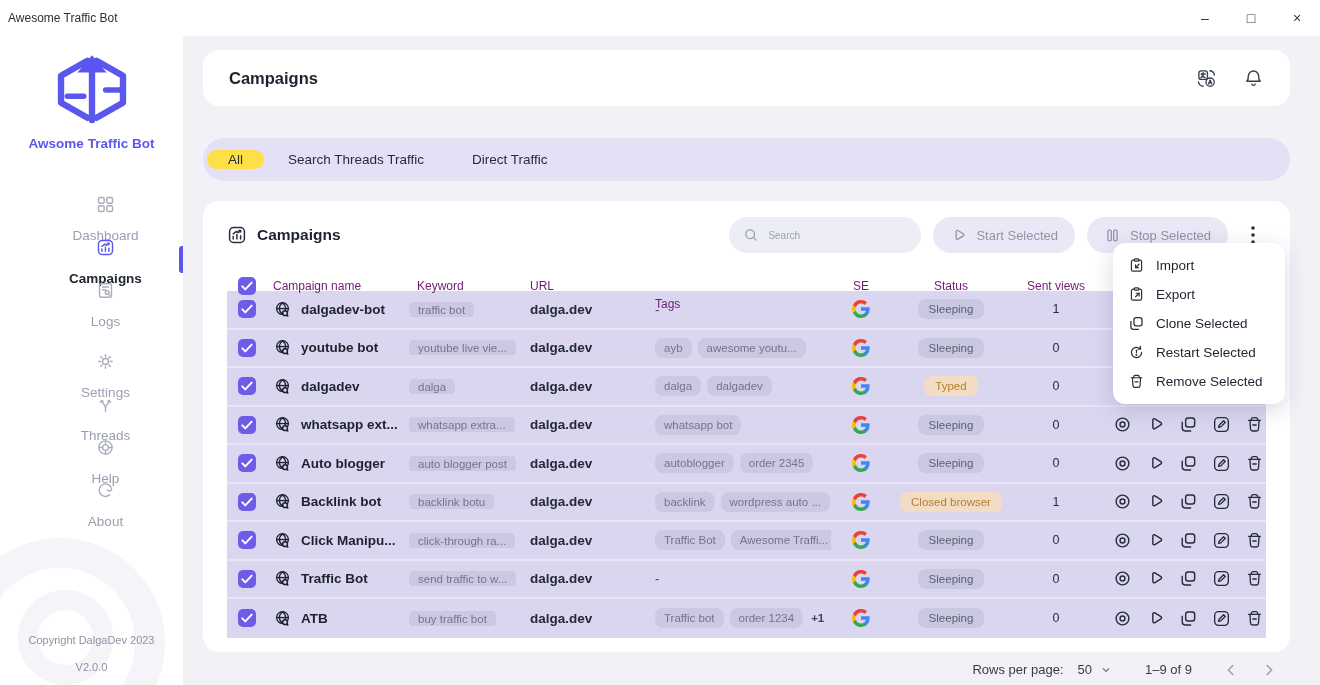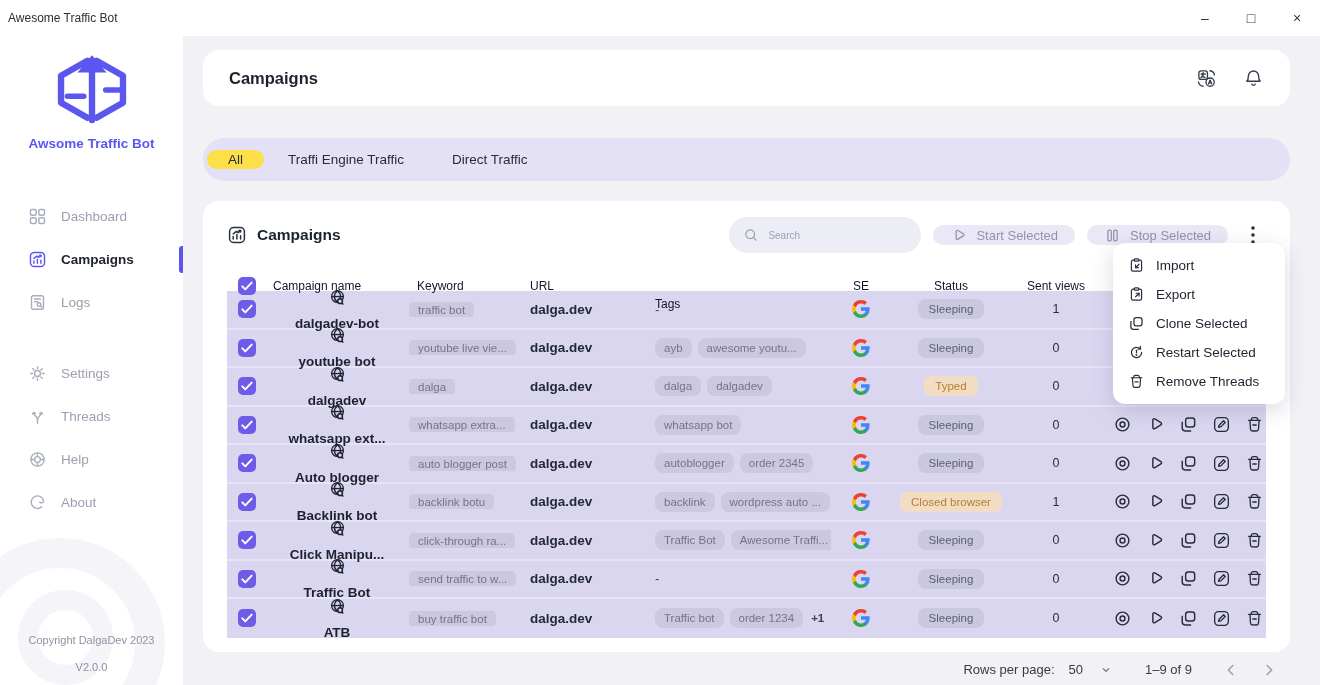--- a/index.html
+++ b/index.html
@@ -10,21 +10,21 @@
   .titlebar { height:36px; background:#fff; display:flex; align-items:center; padding-left:8px; font-size:12px; color:#2b3038; }
   .tb-controls { margin-left:auto; display:flex; }
   .tb-btn { width:46px; height:28px; display:flex; align-items:center; justify-content:center; font-size:14px; color:#33373f; cursor:pointer; }
 
   
   .app { display:flex; height:657px; }
   .sidebar { width:183px; background:#fff; position:relative; flex-shrink:0; overflow:hidden; }
   .logo-wrap { display:flex; justify-content:center; margin-top:16px; }
   .brand { color:#5b57ee; font-weight:bold; font-size:13.5px; text-align:center; margin-top:10px; }
   .nav { margin-top:44px; }
-  .nav-item { display:flex; align-items:center; gap:14px; height:43px; padding-left:28px; position:relative; color:#9aa0b0; font-size:13.5px; cursor:pointer; }
+  .nav-item { display:flex; align-items:center; gap:14px; height:43px; padding-left:28px; position:relative; color:#9aa0b0; font-size:13.5px; cursor:pointer;flex-direction:column; }
   .nav-icon { width:19px; height:19px; color:#a8adbc; flex-shrink:0; }
   .nav-icon svg, .mi-icon svg, .act svg, .g-icon svg, .hicon svg, .bicon svg, .ct-icon svg, .se-icon svg, .checkbox svg, .sicon svg, .pchev svg, .ppchev svg, .dots-btn svg { width:100%; height:100%; display:block; }
   .nav-item.active { color:#20262f; font-weight:bold; }
   .nav-item.active .nav-icon { color:#5b57ee; }
   .nav-item.active::after { content:""; position:absolute; right:0; top:8px; height:27px; width:4px; background:#5b57ee; border-radius:3px 0 0 3px; }
   .nav-item.gap { margin-top:28px; }
   .wm1 { position:absolute; left:-45px; bottom:-55px; width:210px; height:210px; border-radius:50%; border:30px solid #f5f4f9; }
   .wm2 { position:absolute; left:18px; bottom:8px; width:95px; height:95px; border-radius:50%; border:20px solid #f5f4f9; }
   .side-foot { position:absolute; bottom:20px; left:0; right:0; text-align:center; color:#8d93a3; font-size:11px; }
   .side-foot .ver { margin-top:15px; }
@@ -45,53 +45,53 @@
   
   .table-card { margin-top:20px; background:#fff; border-radius:16px; padding:14px 24px 14px; }
   .card-toolbar { display:flex; align-items:center; height:40px; }
   .card-title { display:flex; gap:10px; align-items:center; font-size:15.5px; font-weight:bold; color:#1c222e; }
   .ct-icon { width:20px; height:20px; color:#2a313d; }
   .toolbar-right { margin-left:auto; display:flex; align-items:center; gap:12px; }
   .search-box { width:192px; height:36px; background:#ededf6; border-radius:18px; display:flex; align-items:center; padding:0 14px; gap:9px; color:#9ba1b2; }
   .sicon { width:16px; height:16px; flex-shrink:0; }
   .search-box input { border:none; background:transparent; outline:none; font-size:10px; color:#333; width:100%; font-family:inherit; }
   .search-box input::placeholder { color:#9ba1b2; }
-  .pill-btn { height:20px; border-radius:18px; background:#eae8f6; color:#8f94a6; display:flex; align-items:center; gap:9px; padding:0 17px; font-size:13px; border:none; cursor:pointer; font-family:inherit; white-space:nowrap; }
+  .pill-btn { height:36px; border-radius:18px; background:#eae8f6; color:#8f94a6; display:flex; align-items:center; gap:9px; padding:0 17px; font-size:13px; border:none; cursor:pointer; font-family:inherit; white-space:nowrap; }
   .bicon { width:17px; height:17px; }
   .dots-btn { width:26px; height:26px; color:#2a313d; cursor:pointer; }
 
   
   .thead, .trow { display:grid; grid-template-columns:40px 134px 126px 124px 180px 60px 120px 90px 1fr; align-items:center; }
-  .thead { height:30px; font-size:12px; color:#0f172a; margin-top:6px; }
+  .thead { height:30px; font-size:12px; color:#701a75; margin-top:6px; }
   .hc0 { padding-left:6px; } .hc1 { padding-left:16px; } .hc2 { padding-left:3px; } .hc3 { padding-left:4px;margin-top:36px; }
   .hc4, .hc5, .hc6 { text-align:center; }
   .trow { height:38.5px; background:#dbd6f0; border-bottom:2px solid #e8e4f7; font-size:13px; }
   .trow:last-child { border-bottom:none; }
   .cb { display:flex; justify-content:center; }
   .checkbox { width:18px; height:18px; background:#6e5be8; border-radius:5px; display:flex; align-items:center; justify-content:center; cursor:pointer; }
-  .cell-name { display:flex; align-items:center; gap:9px; font-weight:bold; color:#1c232f; padding-left:6px; font-size:13.5px; overflow:hidden; white-space:nowrap;flex-direction:column; }
+  .cell-name { display:flex; align-items:center; gap:9px; font-weight:bold; color:#1c232f; padding-left:6px; font-size:13.5px; overflow:hidden; white-space:nowrap; }
   .g-icon { width:19px; height:19px; color:#1c232f; flex-shrink:0; }
   .chip { background:rgba(130,132,158,0.16); color:#70768a; font-size:11.5px; padding:4px 9px; border-radius:8px; white-space:nowrap; }
   .cell-kw { padding-left:8px; overflow:hidden; white-space:nowrap; }
   .cell-url { font-weight:bold; color:#232a38; font-size:13.5px; padding-left:3px; }
   .cell-tags { display:flex; gap:6px; align-items:center; padding-left:4px; overflow:hidden; white-space:nowrap; }
   .tag-dash { color:#3c4454; font-size:13px; }
   .tag-extra { font-size:11.5px; font-weight:bold; color:#3c4456; margin-left:2px; }
   .cell-se { display:flex; justify-content:center; }
   .se-icon { width:18px; height:18px; }
   .cell-status { display:flex; justify-content:center; }
   .status-chip { background:rgba(130,132,158,0.18); color:#5b6172; font-size:11.5px; padding:4px 11px; border-radius:8px; white-space:nowrap; }
   .status-chip.warn { background:#f2dcc3; color:#b5802f;border-radius:7px; }
   .cell-sent { text-align:center; color:#262d3b; font-size:12.5px; }
   .cell-actions { display:flex; justify-content:flex-end; gap:14px; padding-right:2px; color:#262d3b; }
   .act { width:19px; height:19px; cursor:pointer; }
 
   
   .pager { margin-top:9px; display:flex; align-items:center; justify-content:flex-end; color:#343b49; font-size:13px; padding-right:12px; }
-  .pp-val { display:flex; gap:16px; align-items:center; cursor:pointer; margin-left:14px; }
+  .pp-val { display:flex; gap:7px; align-items:center; cursor:pointer; margin-left:14px; }
   .ppchev { width:14px; height:14px; color:#6b7180; }
   .range { margin-left:32px; }
   .pchev { width:18px; height:18px; color:#9aa0ae; cursor:pointer; }
   .pchev.prev { margin-left:30px; } .pchev.next { margin-left:20px; }
 
   
   .ctx-menu { position:absolute; top:243px; left:1113px; width:172px; background:#fff; border-radius:12px; box-shadow:0 6px 22px rgba(50,50,90,0.18); padding:8px 0; z-index:20; }
   .menu-item { display:flex; align-items:center; gap:11px; padding:6px 15px; font-size:13.5px; color:#1d2430; cursor:pointer; }
   .mi-icon { width:17px; height:17px; color:#2a313d; flex-shrink:0; }
 </style>
@@ -243,21 +243,21 @@
                 <path d="M11 3.2a5.4 5.4 0 0 1 5.4 5.4c0 4 1.6 5.2 1.6 5.2H4s1.6-1.2 1.6-5.2A5.4 5.4 0 0 1 11 3.2z"></path>
                 <path d="M9.2 16.9a1.9 1.9 0 0 0 3.6 0"></path>
               </g>
             </svg>
           </span>
       </span>
     </div>
 
     <div class="tabbar">
         <div class="tab active">All</div>
-        <div class="tab">Traffi Engine Traffic</div>
+        <div class="tab">Search Threads Traffic</div>
         <div class="tab">Direct Traffic</div>
       </div>
 
     <div class="table-card">
       <div class="card-toolbar">
         <span class="card-title">
           <span class="ct-icon">
               <svg viewBox="0 0 20 20">
                 <g fill="none" stroke="currentColor" stroke-width="1.5" stroke-linecap="round" stroke-linejoin="round">
                   <rect x="2.6" y="2.6" width="14.8" height="14.8" rx="4"></rect>
@@ -1187,15 +1187,15 @@
       <span class="mi-icon">
         <svg viewBox="0 0 20 20">
           <g fill="none" stroke="currentColor" stroke-width="1.4" stroke-linecap="round" stroke-linejoin="round">
             <path d="M3.8 5.6h12.4"></path>
             <path d="M6.7 5.6v-.8a2 2 0 0 1 2-2h2.6a2 2 0 0 1 2 2v.8"></path>
             <path d="M5.2 5.6l.6 9.2a2.2 2.2 0 0 0 2.2 2h4a2.2 2.2 0 0 0 2.2-2l.6-9.2"></path>
             <path d="M8.2 10.5h3.6"></path>
           </g>
         </svg>
       </span>
-      <span>Remove Threads</span>
+      <span>Remove Selected</span>
     </div>
   </div>
 
 </body></html>

